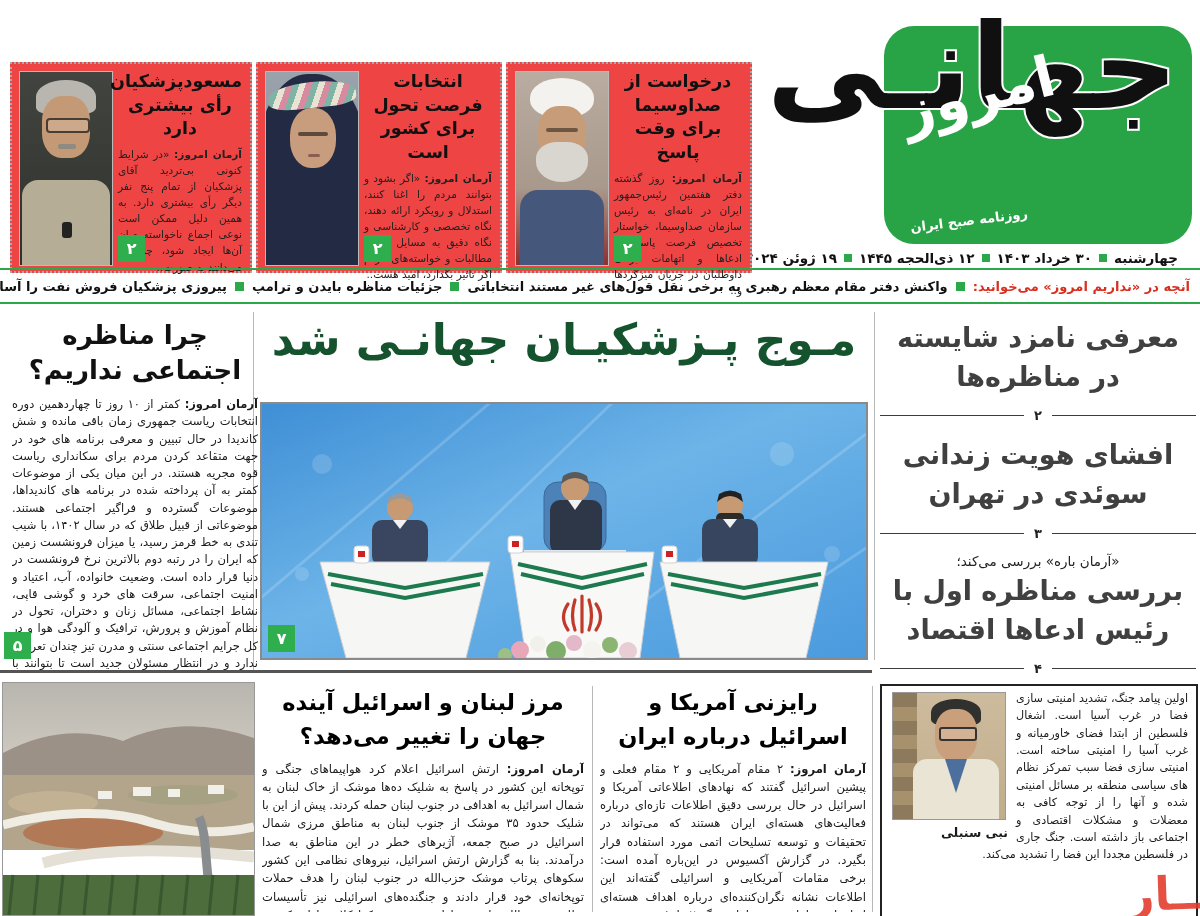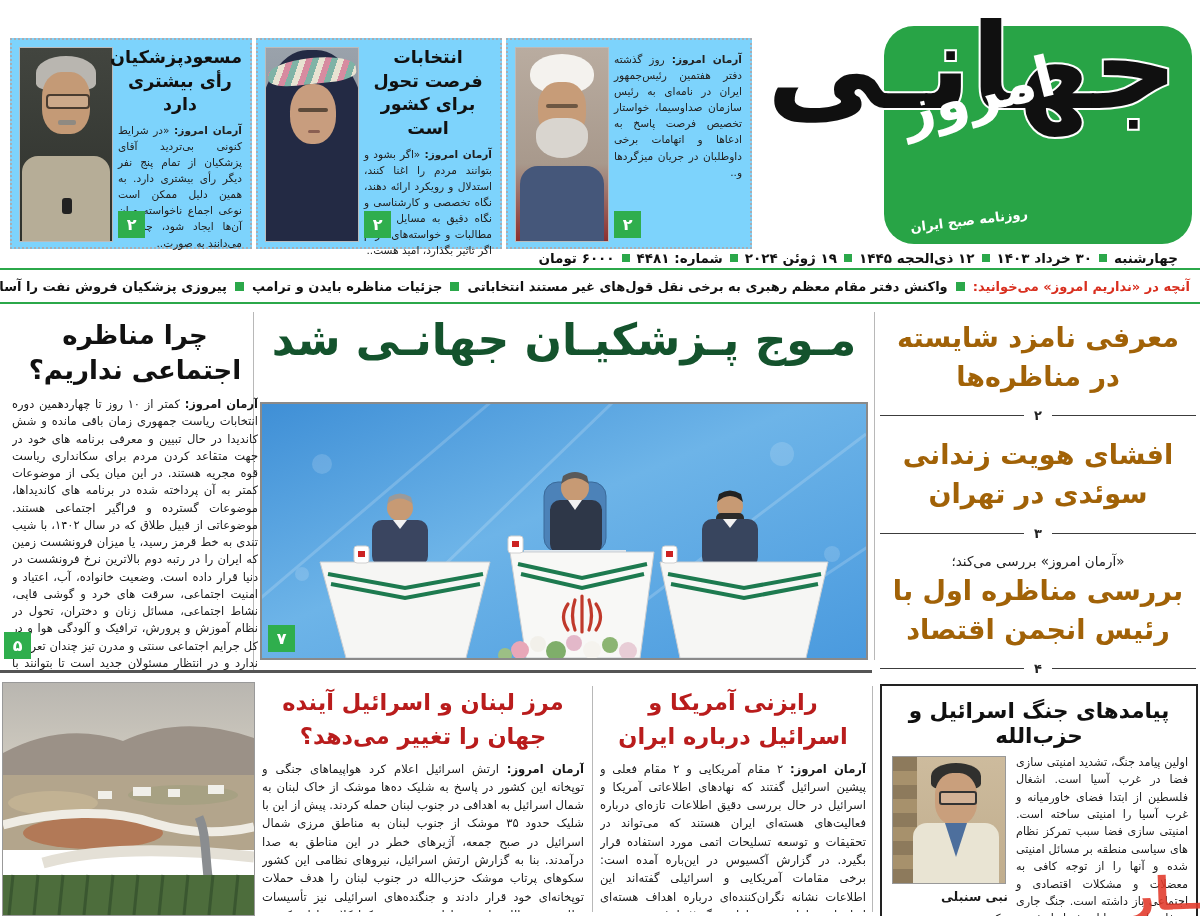--- a/index.html
+++ b/index.html
@@ -11,21 +11,21 @@
   #logo-box{left:884px;top:26px;width:308px;height:218px;background:#28a446;border-radius:30px;}
   #logo-title{right:14px;top:-18px;font-size:118px;font-weight:bold;color:#101010;
               -webkit-text-stroke:4px #fff;paint-order:stroke fill;line-height:1;letter-spacing:-4px;}
   #logo-sub{left:16px;top:40px;font-size:56px;font-weight:bold;color:#fff;transform:rotate(-14deg);line-height:1;}
   #logo-tagline{left:26px;bottom:16px;font-size:13px;font-weight:bold;color:#fff;transform:rotate(-7deg);}
   #dateline{top:250px;right:22px;display:flex;align-items:center;gap:7px;
             font-size:13.5px;font-weight:bold;color:#111;}
   .gsq{width:8px;height:8px;background:#2ba84a;display:inline-block;}
 
   
-  .news-card{top:38px;height:211px;background:#7dd3fc;border:2px dotted #a9adb2;box-sizing:border-box;}
+  .news-card{top:62px;height:211px;background:#ef4444;border:2px dotted #a9adb2;box-sizing:border-box;}
   #card-0{left:506px;width:246px;}
   #card-1{left:256px;width:246px;}
   #card-2{left:10px;width:242px;}
   .card-photo{left:7px;top:7px;width:92px;height:193px;border:1px solid #bbb;overflow:hidden;background:#9a9a9a;}
   .card-text{position:absolute;right:8px;top:6px;left:106px;}
   .card-title{font-size:17.5px;font-weight:bold;text-align:center;line-height:1.35;}
   .card-body{font-size:10.6px;text-align:justify;text-align-last:right;line-height:1.52;margin-top:5px;color:#222;}
   .badge{background:#2fae4d;color:#fff;width:27px;height:27px;display:flex;align-items:center;
          justify-content:center;font-size:16px;font-weight:bold;}
   .card-badge{position:absolute;left:106px;bottom:9px;}
@@ -39,36 +39,36 @@
 
   
   .vline{width:1px;background:#b8b8b8;}
   #main-headline{left:258px;top:314px;width:612px;text-align:center;font-size:44px;
                  font-weight:bold;letter-spacing:-1px;color:#14532d;}
   #debate-frame{left:260px;top:402px;width:608px;height:258px;border:2px solid #8a8a8a;box-sizing:border-box;overflow:hidden;}
   #debate-badge{left:6px;bottom:6px;position:absolute;}
 
   
   #right-col{left:880px;top:318px;width:316px;}
-  .rc-title{font-size:27px;font-weight:bold;text-align:center;line-height:1.45;color:#a16207;}
+  .rc-title{font-size:27px;font-weight:bold;text-align:center;line-height:1.45;color:#404040;}
   .rc-kicker{font-size:13.5px;text-align:center;color:#222;margin-bottom:2px;}
   .rule-num{display:flex;align-items:center;gap:10px;font-size:13px;font-weight:bold;
             color:#222;margin:12px 0;}
   .rule-num::before,.rule-num::after{content:"";flex:1;height:1px;background:#3c3c3c;}
 
   
   #left-article{left:12px;top:318px;width:246px;height:352px;overflow:hidden;}
   #left-article .la-title{font-size:26px;font-weight:bold;text-align:center;line-height:1.35;margin-bottom:8px;}
   #left-article .la-body{font-size:11.5px;line-height:1.5;text-align:justify;text-align-last:right;color:#1a1a1a;}
   #left-badge{left:4px;top:632px;}
 
   #hrule{left:0;top:670px;width:872px;height:3px;background:#555;}
 
   
-  .bot-title{font-size:22.5px;font-weight:bold;text-align:center;line-height:1.5;color:#b91c1c;}
+  .bot-title{font-size:22.5px;font-weight:bold;text-align:center;line-height:1.5;color:#000000;}
   .bot-body{font-size:11.6px;line-height:1.58;text-align:justify;text-align-last:right;color:#1a1a1a;margin-top:6px;}
   #article-a{left:262px;top:686px;width:322px;height:226px;overflow:hidden;}
   #article-b{left:600px;top:686px;width:266px;height:226px;overflow:hidden;}
   #border-photo{left:2px;top:682px;width:253px;height:234px;border:1px solid #999;box-sizing:border-box;overflow:hidden;}
 
   
   #editorial{left:880px;top:684px;width:318px;height:240px;border:2px solid #222;box-sizing:border-box;
              padding:4px 8px 0 8px;overflow:hidden;}
   #editorial-label-row{display:flex;justify-content:center;margin-top:2px;}
   #editorial-label{background:#2fae4d;color:#fff;font-size:14px;font-weight:bold;padding:2px 26px;
@@ -146,20 +146,21 @@
 
   <div class="abs news-card" id="card-0">
     <div class="abs card-photo" id="photo-rouhani">
       <div class="ph turban"></div>
       <div class="ph face"></div>
       <div class="ph eyes"></div>
       <div class="ph beard"></div>
       <div class="ph robe"></div>
     </div>
     <div class="card-text">
+      <div class="card-title">درخواست از صداوسیما برای وقت پاسخ</div>
       <div class="card-body"><b>آرمان امروز:</b> <span>روز گذشته دفتر هفتمین رئیس‌جمهور ایران در نامه‌ای به رئیس سازمان صداوسیما، خواستار تخصیص فرصت پاسخ به ادعاها و اتهامات برخی داوطلبان در جریان میزگردها و..</span></div>
     </div>
     <div class="badge card-badge">۲</div>
   </div>
 
   <div class="abs news-card" id="card-1">
     <div class="abs card-photo" id="photo-ebtekar">
       <div class="ph hijab"></div>
       <div class="ph trim"></div>
       <div class="ph face"></div>
@@ -294,22 +295,22 @@
 
   <div class="abs" id="right-col">
     <div class="rc-title">معرفی نامزد شایسته در مناظره‌ها</div>
     <div class="rule-num">
         <span>۲</span>
       </div>
     <div class="rc-title">افشای هویت زندانی سوئدی در تهران</div>
     <div class="rule-num">
         <span>۳</span>
       </div>
-    <div class="rc-kicker">«آرمان امروز» بررسی می‌کند؛</div>
-    <div class="rc-title">بررسی مناظره اول با رئیس انجمن اقتصاد</div>
+    <div class="rc-kicker">«آرمان باره» بررسی می‌کند؛</div>
+    <div class="rc-title">بررسی مناظره اول با رئیس ادعاها اقتصاد</div>
     <div class="rule-num">
         <span>۴</span>
       </div>
   </div>
 
   <div class="abs" id="left-article">
     <div class="la-title">چرا مناظره اجتماعی نداریم؟</div>
     <div class="la-body"><b>آرمان امروز:</b> <span>کمتر از ۱۰ روز تا چهاردهمین دوره انتخابات ریاست جمهوری زمان باقی مانده و شش کاندیدا در حال تبیین و معرفی برنامه های خود در جهت متقاعد کردن مردم برای سکانداری ریاست قوه مجریه هستند. در این میان یکی از موضوعات کمتر به آن پرداخته شده در برنامه های کاندیداها، موضوعات گسترده و فراگیر اجتماعی هستند. موضوعاتی از قبیل طلاق که در سال ۱۴۰۲، با شیب تندی به خط قرمز رسید، یا میزان فرونشست زمین که ایران را در رتبه دوم بالاترین نرخ فرونشست در دنیا قرار داده است. وضعیت خانواده، آب، اعتیاد و امنیت اجتماعی، سرقت های خرد و گوشی قاپی، نشاط اجتماعی، مسائل زنان و دختران، تحول در نظام آموزش و پرورش، ترافیک و آلودگی هوا و در کل جرایم اجتماعی سنتی و مدرن تیز چندان تعریفی ندارد و در انتظار مسئولان جدید است تا بتوانند با اتخاذ راهکارهای عملیاتی، آنها را بهبود ببخشند، اما در طول یک هفته گذشته...</span></div>
   </div>
   <div class="abs badge" id="left-badge">۵</div>
@@ -362,21 +363,20 @@
     <div class="bot-title">مرز لبنان و اسرائیل آینده جهان را تغییر می‌دهد؟</div>
     <div class="bot-body"><b>آرمان امروز:</b> <span>ارتش اسرائیل اعلام کرد هواپیماهای جنگی و توپخانه این کشور در پاسخ به شلیک ده‌ها موشک از خاک لبنان به شمال اسرائیل به اهدافی در جنوب لبنان حمله کردند. پیش از این با شلیک حدود ۳۵ موشک از جنوب لبنان به مناطق مرزی شمال اسرائیل در صبح جمعه، آژیرهای خطر در این مناطق به صدا درآمدند. بنا به گزارش ارتش اسرائیل، نیروهای نظامی این کشور سکوهای پرتاب موشک حزب‌الله در جنوب لبنان را هدف حملات توپخانه‌ای خود قرار دادند و جنگنده‌های اسرائیلی نیز تأسیسات نظامی حزب‌الله را در مناطق عدیسه و کفارکلا بمباران کردند. چندی پیش در گزارش‌های تأیید نشده‌ای اعلام شد که هاشم صفی‌الدین، رئیس اجرایی حزب‌الله و نفر دوم این گروه لبنانی در حمله پهپادی اسرائیل در منطقه جناتا کشته شده است. دو</span></div>
   </div>
 
   <div class="abs" id="article-b">
     <div class="bot-title">رایزنی آمریکا و اسرائیل درباره ایران</div>
     <div class="bot-body"><b>آرمان امروز:</b> <span>۲ مقام آمریکایی و ۲ مقام فعلی و پیشین اسرائیل گفتند که نهادهای اطلاعاتی آمریکا و اسرائیل در حال بررسی دقیق اطلاعات تازه‌ای درباره فعالیت‌های هسته‌ای ایران هستند که می‌تواند در تحقیقات و توسعه تسلیحات اتمی مورد استفاده قرار بگیرد. در گزارش آکسیوس در این‌باره آمده است: برخی مقامات آمریکایی و اسرائیلی گفته‌اند این اطلاعات نشانه نگران‌کننده‌ای درباره اهداف هسته‌ای ایران است اما برخی مقامات دیگر ۲ طرف نیز معتقدند این تنها یک تغییر ناگهانی و موقت است که نمایانگر تغییری در سیاست و</span></div>
   </div>
 
   <div class="abs" id="editorial">
-    <div id="editorial-title">پیامدهای جنگ اسرائیل و حزب‌الله</div>
     <div id="editorial-body">
       <div id="author-fig">
         <div id="author-photo">
           <div class="ph shelf"></div>
           <div class="ph hair"></div>
           <div class="ph face"></div>
           <div class="ph glasses"></div>
           <div class="ph jacket"></div>
           <div class="ph shirt"></div>
         </div>

